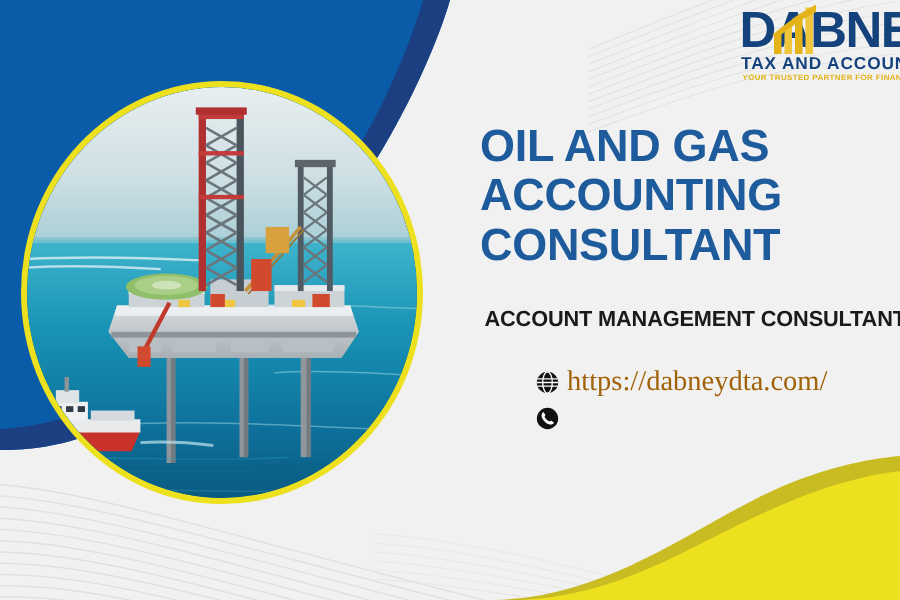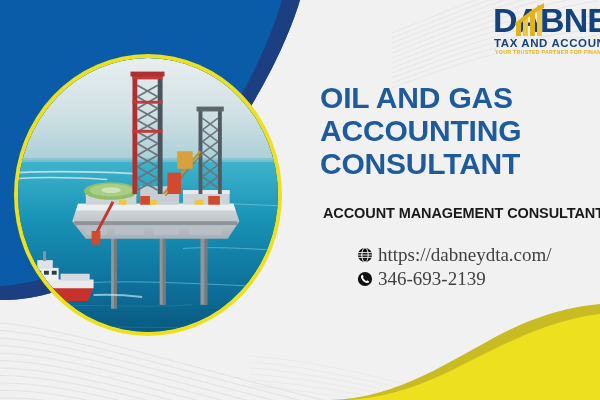--- a/index.html
+++ b/index.html
@@ -200,21 +200,21 @@
   .contact-icon {
     width: 16px;
     height: 16px;
     margin-right: 5px;
     flex: 0 0 16px;
     display: block;
   }
   .contact-text {
     font-family: "Liberation Serif", serif;
     font-size: 19px;
-    color: #404040;
+    color: #a16207;
     line-height: 20px;
   }
 </style>
 </head>
 <body>
 
 <div class="banner">
 
   <svg class="lines-topright" viewBox="0 0 210 150" preserveAspectRatio="none">
     <g fill="none" stroke="#d8d8d8" stroke-width="0.8">
@@ -462,17 +462,16 @@
           <path d="M0.9,8 L15.1,8"></path>
         </g>
       </svg>
       <span class="contact-text">https://dabneydta.com/</span>
     </div>
     <div class="contact-row">
       <svg class="contact-icon" viewBox="0 0 16 16">
         <circle cx="8" cy="8" r="7.1" fill="#111111"></circle>
         <path d="M5.2,3.6 C4.2,4.3 3.7,5.6 4.2,7.1 C4.9,9.2 6.8,11.1 8.9,11.8 C10.4,12.3 11.7,11.8 12.4,10.8 L10.4,9.3 C10.0,9.8 9.4,10.0 8.9,9.8 C7.9,9.3 6.7,8.1 6.2,7.1 C6.0,6.6 6.2,6.0 6.7,5.6 Z" fill="#ffffff"></path>
       </svg>
-      <span class="contact-text">346-693-2139</span>
     </div>
   </div>
 
 </div>
 
 </body></html>

